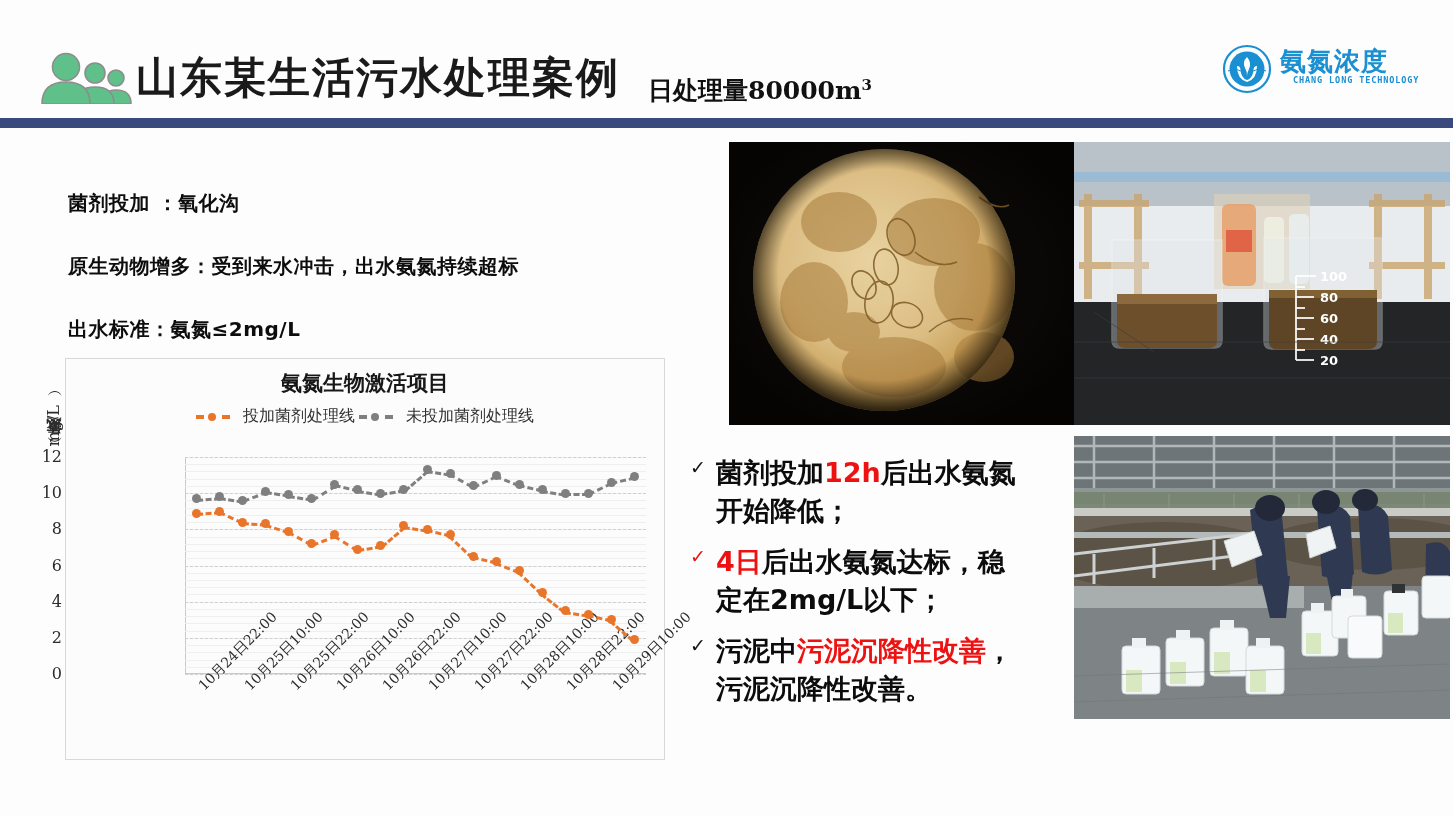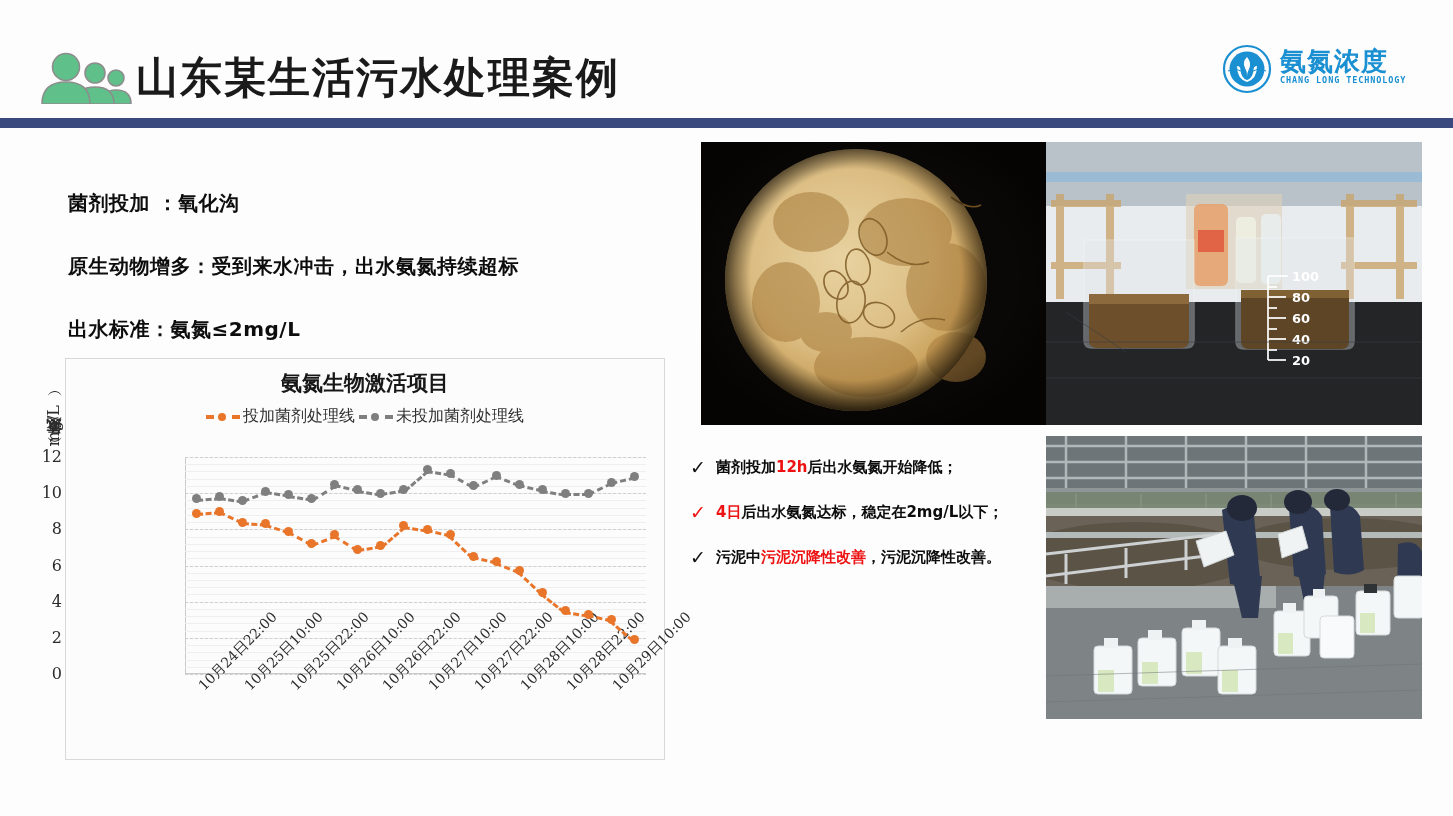--- a/index.html
+++ b/index.html
@@ -26,21 +26,21 @@
   }
   .hdr-sub sup{font-size:15px;}
   .logo{position:absolute;left:1222px;top:42px;width:196px;height:54px;}
   .logo-mark{position:absolute;left:0;top:2px;width:50px;height:50px;}
   .logo-cn{
     position:absolute;left:58px;top:2px;
     font-family:"DejaVu Sans","Liberation Sans",sans-serif;
     font-size:26px;font-weight:bold;color:#1a8fd1;letter-spacing:1px;white-space:nowrap;
   }
   .logo-en{
-    position:absolute;left:58px;top:33px;
+    position:absolute;left:71px;top:33px;
     font-family:"DejaVu Sans Mono","Liberation Mono",monospace;
     font-size:8.5px;font-weight:bold;color:#1a8fd1;letter-spacing:0.9px;white-space:nowrap;
   }
   .hdr-rule{position:absolute;left:0;top:118px;width:1453px;height:10px;background:#3b4a7e;}
 
   
   .facts{position:absolute;left:68px;top:190px;width:600px;}
   .fact{
     font-family:"DejaVu Sans","Liberation Sans",sans-serif;
     font-size:20px;font-weight:bold;color:#0d0d0d;margin-bottom:36px;white-space:nowrap;
@@ -55,21 +55,21 @@
   .chart-title{
     position:absolute;left:0;top:10px;width:598px;text-align:center;
     font-family:"DejaVu Serif","Liberation Serif",serif;
     font-size:21px;font-weight:bold;color:#171717;
   }
   .chart-legend{
     position:absolute;left:0;top:47px;width:598px;
     display:flex;justify-content:center;align-items:center;gap:4px;
     font-family:"DejaVu Serif","Liberation Serif",serif;font-size:16px;color:#303030;
   }
-  .lg{display:flex;align-items:center;gap:3px;}
+  .lg{display:flex;align-items:center;gap:13px;}
   .lg-mark{display:inline-block;width:34px;height:10px;position:relative;}
   .lg-mark i{position:absolute;top:3px;height:4px;display:block;}
   .lg-mark i.d1{left:0;width:8px;}
   .lg-mark i.d2{right:0;width:8px;}
   .lg-mark b{position:absolute;left:12px;top:1px;width:8px;height:8px;border-radius:50%;}
   .lg-txt{white-space:nowrap;}
 
   .plot{position:absolute;left:119px;top:98px;width:461px;height:217px;}
   .plot-frame{position:absolute;inset:0;border-left:1px solid #c9c9c9;border-bottom:1px solid #c9c9c9;}
   .gl{position:absolute;left:0;width:100%;height:0;border-top:1px solid #efefef;}
@@ -86,35 +86,35 @@
   }
   .xlab{
     position:absolute;
     font-family:"DejaVu Serif","Liberation Serif",serif;font-size:14px;color:#2a2a2a;
     white-space:nowrap;transform-origin:left top;transform:rotate(-45deg);
   }
   .pt{position:absolute;width:9px;height:9px;border-radius:50%;margin:-4.5px 0 0 -4.5px;}
   .seg{position:absolute;height:0;transform-origin:0 0;}
 
   
-  .photo{position:absolute;overflow:hidden;background:#222;}
+  .photo{position:absolute;overflow:hidden;background:#222;margin-left:28px;}
   .ph-micro{left:701px;top:142px;width:345px;height:283px;}
   .ph-beaker{left:1046px;top:142px;width:376px;height:283px;}
   .ph-field{left:1046px;top:436px;width:376px;height:283px;}
 
   
   .bullets{position:absolute;left:690px;top:448px;width:340px;}
   .bullet{display:flex;align-items:flex-start;margin-bottom:7px;}
   .ck{
     font-family:"DejaVu Sans","Liberation Sans",sans-serif;
     font-size:19px;line-height:38px;width:26px;flex:none;
   }
   .btxt{
     font-family:"DejaVu Sans","Liberation Sans",sans-serif;
-    font-size:15px;font-weight:bold;color:#0c0c0c;line-height:38px;
+    font-size:27px;font-weight:bold;color:#0c0c0c;line-height:38px;margin-top:6px;
   }
   .red{color:#ee1111;}
 </style>
 </head>
 <body>
 
 <div class="slide">
 
   <div class="header">
 
@@ -124,20 +124,23 @@
         <path d="M63 52 q0-14 15-14 q15 0 15 14 z"></path>
         <circle cx="57" cy="21" r="10"></circle>
         <path d="M38 52 q0-17 19-17 q19 0 19 17 z"></path>
         <circle cx="28" cy="15" r="13.5"></circle>
         <path d="M4 52 q0-22 24-22 q24 0 24 22 z"></path>
       </g>
     </svg>
 
     <div class="hdr-title">山东某生活污水处理案例</div>
 
+    <div class="hdr-sub">
+      <span>日处理量80000m</span><sup>3</sup>
+    </div>
 
     <div class="logo">
       <svg class="logo-mark" viewBox="0 0 50 50">
         <circle cx="25" cy="25" r="23" fill="none" stroke="#1a8fd1" stroke-width="2.2"></circle>
         <circle cx="25" cy="25" r="17.5" fill="#1a8fd1"></circle>
         <path d="M25 13 q5 6 2 12 q-2 4 -2 7 q0-5 -2-8 q-3-6 2-11 z" fill="#ffffff"></path>
         <path d="M15 22 q0 13 10 16 q10-3 10-16 q-3 0 -3.4 3 q-0.4 9 -6.6 11 q-6.2-2 -6.6-11 q-0.4-3 -3.4-3 z" fill="#ffffff"></path>
         <path d="M6 27 q7-3 13 0" fill="none" stroke="#1a8fd1" stroke-width="1.2"></path>
         <path d="M31 27 q6-3 13 0" fill="none" stroke="#1a8fd1" stroke-width="1.2"></path>
       </svg>

